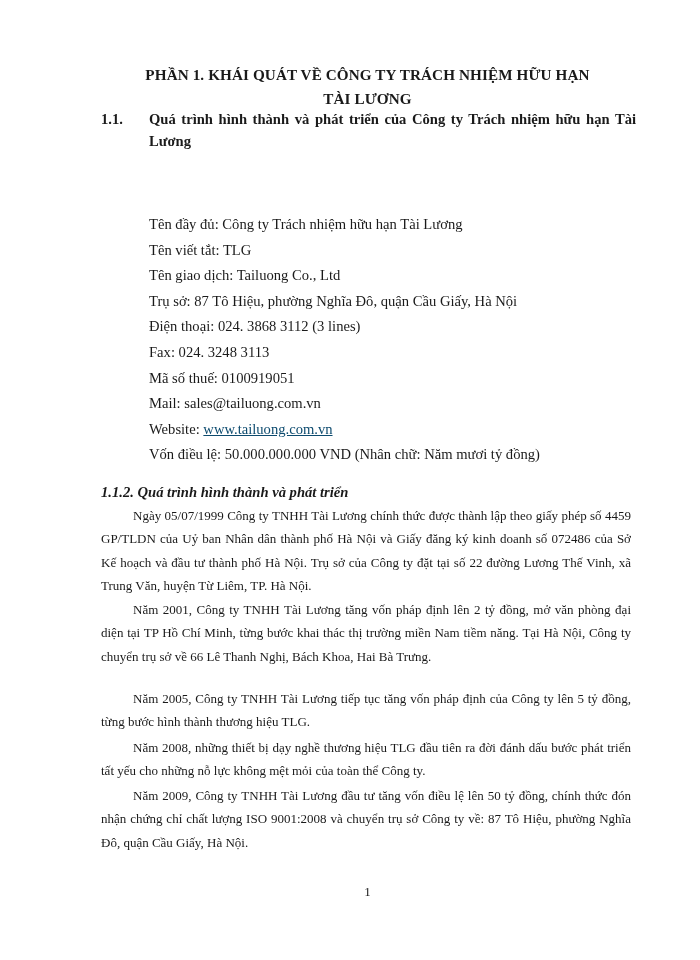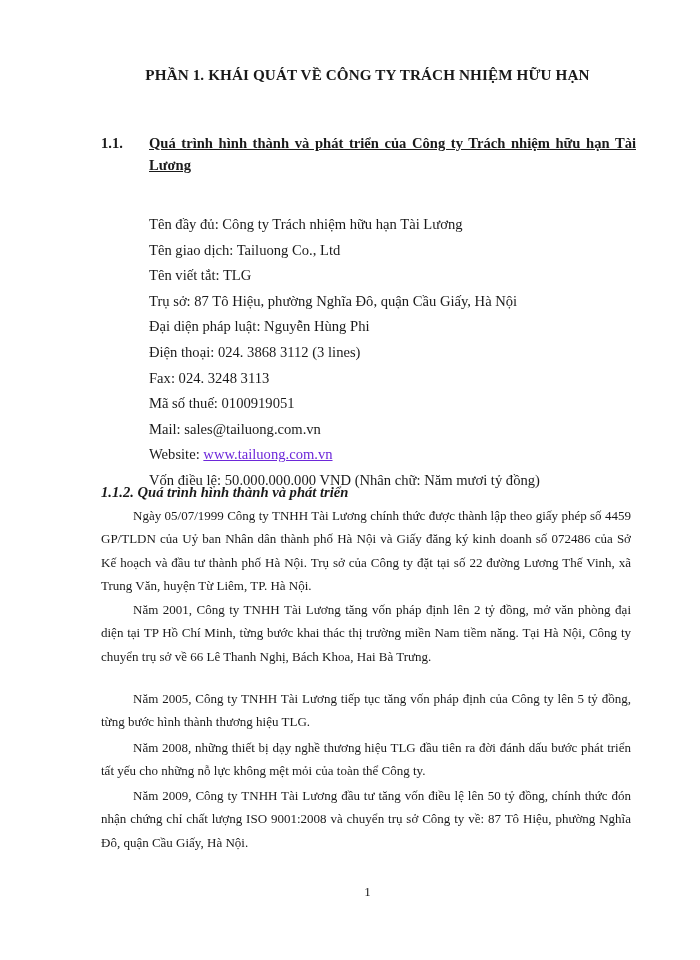--- a/index.html
+++ b/index.html
@@ -8,61 +8,61 @@
       font-family: "Liberation Serif", "DejaVu Serif", serif;
       color: #1a1a1a;
     }
     .page { position: absolute; left: 0; top: 0; width: 700px; height: 764px; }
     .title {
       position: absolute; left: 100px; width: 535px; top: 63px;
       text-align: center; font-weight: bold; font-size: 15.2px; line-height: 24px;
       letter-spacing: 0.1px;
     }
     .h2 {
-      position: absolute; left: 101px; top: 132px; width: 535px;
-      font-weight: bold; font-size: 14.6px; line-height: 22px; text-decoration: underline;
+      position: absolute; left: 101px; top: 108px; width: 535px;
+      font-weight: bold; font-size: 14.6px; line-height: 22px;
     }
     .h2 .num { position: absolute; left: 0; top: 0; }
     .h2 .txt { display: block; margin-left: 48px; text-align: justify; word-spacing: 1.2px; }
     .h3 {
       position: absolute; left: 101px; font-weight: bold; font-style: italic;
       font-size: 14.6px; line-height: 20px;
     }
     .info-list { position: absolute; left: 133px; top: 198px; margin: 16px; padding: 0; list-style: none; }
     .info-list li {
       font-size: 14.6px; height: 25.6px; line-height: 20px; white-space: nowrap;
     }
-    .link { color: #6d28d9; text-decoration: underline; }
+    .link { color: #0c4a6e; text-decoration: underline; }
     .para {
       position: absolute; left: 101px; width: 530px; margin: 0;
       font-size: 13px; line-height: 23.4px; text-align: justify; text-indent: 32px;
     }
     .pageno { position: absolute; left: 0; width: 735px; top: 884px; text-align: center; font-size: 13px; }
   </style>
 </head>
 <body>
 
 <div class="page">
 
   <div class="title">
     <div>PHẦN 1. KHÁI QUÁT VỀ CÔNG TY TRÁCH NHIỆM HỮU HẠN</div>
+    <div>TÀI LƯƠNG</div>
   </div>
 
   <div class="h2">
     <span class="num">1.1.</span>
     <span class="txt">Quá trình hình thành và phát triển của Công ty Trách nhiệm hữu hạn Tài Lương</span>
   </div>
 
 
   <ul class="info-list">
     <li>Tên đầy đủ: Công ty Trách nhiệm hữu hạn Tài Lương</li>
+    <li>Tên viết tắt: TLG</li>
     <li>Tên giao dịch: Tailuong  Co., Ltd</li>
-    <li>Tên viết tắt: TLG</li>
     <li>Trụ sở: 87 Tô Hiệu, phường Nghĩa Đô, quận Cầu Giấy, Hà Nội</li>
-    <li>Đại diện pháp  luật: Nguyễn Hùng Phi</li>
     <li>Điện thoại: 024. 3868 3112 (3 lines)</li>
     <li>Fax:  024. 3248 3113</li>
     <li>Mã số thuế: 0100919051</li>
     <li>Mail:  sales@tailuong.com.vn</li>
     <li>
       <span>Website: </span><span class="link">www.tailuong.com.vn </span>
     </li>
     <li>Vốn điều lệ: 50.000.000.000 VND (Nhân chữ: Năm mươi tỷ đồng)</li>
   </ul>
 

